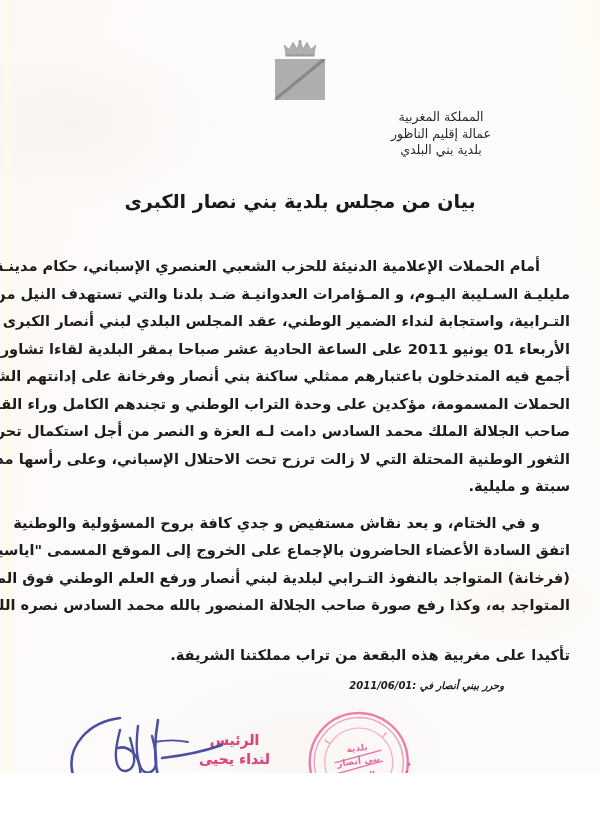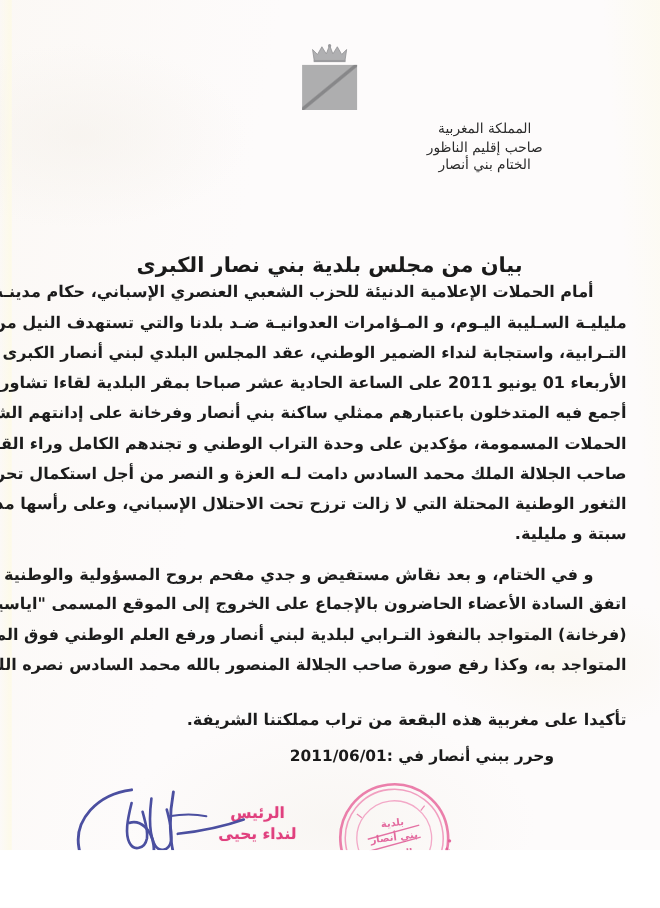--- a/index.html
+++ b/index.html
@@ -93,21 +93,20 @@
     position: absolute;
     top: 190px;
     left: 0;
     width: 600px;
     text-align: center;
     direction: rtl;
     font-size: 19px;
     font-weight: bold;
     color: #1a1a1a;
     letter-spacing: 0.2px;
-    margin-top: 40px;
   }
 
   
   .body-block {
     position: absolute;
     top: 252px;
     right: 30px;
     width: 540px;
     direction: rtl;
     text-align: justify;
@@ -135,24 +134,25 @@
     font-size: 14.6px;
     font-weight: bold;
     color: #1c1c1c;
   }
 
   .date-line {
     position: absolute;
     top: 680px;
     right: 96px;
     direction: rtl;
-    font-size: 14px;
+    font-size: 10px;
     font-weight: bold;
     color: #1a1a1a;
     white-space: nowrap;
+    font-style: italic;
   }
 
   
   .sign-label {
     position: absolute;
     top: 731px;
     right: 330px;
     direction: rtl;
     text-align: center;
     color: #e0407e;
@@ -190,40 +190,40 @@
     <svg class="crown" width="34" height="17" viewBox="0 0 34 17" aria-hidden="true">
       <path d="M3 15 L1.5 5 L6 9.5 L10 2.5 L14 9 L17 1 L20 9 L24 2.5 L28 9.5 L32.5 5 L31 15 Z" fill="#b0b0b2" stroke="#8f8f92" stroke-width="0.7"></path>
       <circle cx="17" cy="1.6" r="1.5" fill="#9a9a9d"></circle>
       <rect x="2.5" y="14.5" width="29" height="2" fill="#9b9b9e"></rect>
     </svg>
     <div class="shield"></div>
   </div>
 
   <div class="org-header">
     <div>المملكة المغربية</div>
-    <div>صاحب إقليم الناظور</div>
-    <div>الختام بني أنصار</div>
+    <div>عمالة إقليم الناظور</div>
+    <div>بلدية بني البلدي</div>
   </div>
 
   <div class="doc-title">بيان من مجلس بلدية بني نصار الكبرى</div>
 
   <div class="body-block">
     <div class="para">
       <p class="indent">أمام الحملات الإعلامية الدنيئة للحزب الشعبي العنصري الإسباني، حكام مدينـة</p>
       <p>مليليـة السـليبة اليـوم، و المـؤامرات العدوانيـة ضـد  بلدنا والتي تستهدف النيل من وحدتـه</p>
       <p>التـرابية، واستجابة لنداء الضمير الوطني،  عقد المجلس البلدي لبني أنصار الكبرى يومـه</p>
       <p>الأربعاء 01 يونيو 2011 على الساعة الحادية عشر صباحا بمقر البلدية لقاءا تشاوريا</p>
       <p>أجمع فيه المتدخلون باعتبارهم ممثلي ساكنة بني أنصار وفرخانة  على إدانتهم الشديدة لهذه</p>
       <p>الحملات المسمومة، مؤكدين على وحدة التراب الوطني و تجندهم الكامل وراء القائد المفدى</p>
       <p>صاحب الجلالة الملك محمد السادس دامت لـه العزة و النصر من أجل استكمال تحرير كافة</p>
       <p>الثغور الوطنية المحتلة  التي لا زالت ترزح تحت الاحتلال الإسباني، وعلى رأسها مدينتي</p>
       <p class="tail">سبتة و مليلية.</p>
     </div>
     <div class="para">
-      <p class="indent">و في الختام، و بعد نقاش مستفيض و جدي مفحم  بروح المسؤولية والوطنية</p>
+      <p class="indent">و في الختام، و بعد نقاش مستفيض و جدي كافة  بروح المسؤولية والوطنية</p>
       <p>اتفق السادة الأعضاء الحاضرون  بالإجماع على الخروج إلى الموقع المسمى "اياسينن"</p>
       <p>(فرخانة) المتواجد بالنفوذ التـرابي لبلدية لبني أنصار ورفع العلم الوطني فوق المنبـع المـائي</p>
       <p>المتواجد به، وكذا رفع صورة صاحب الجلالة المنصور بالله محمد السادس نصره الله وأيده</p>
     </div>
   </div>
 
   <div class="closing-line">تأكيدا على مغربية هذه البقعة من تراب مملكتنا الشريفة.</div>
 
   <div class="date-line">وحرر ببني أنصار في :2011/06/01</div>
 

